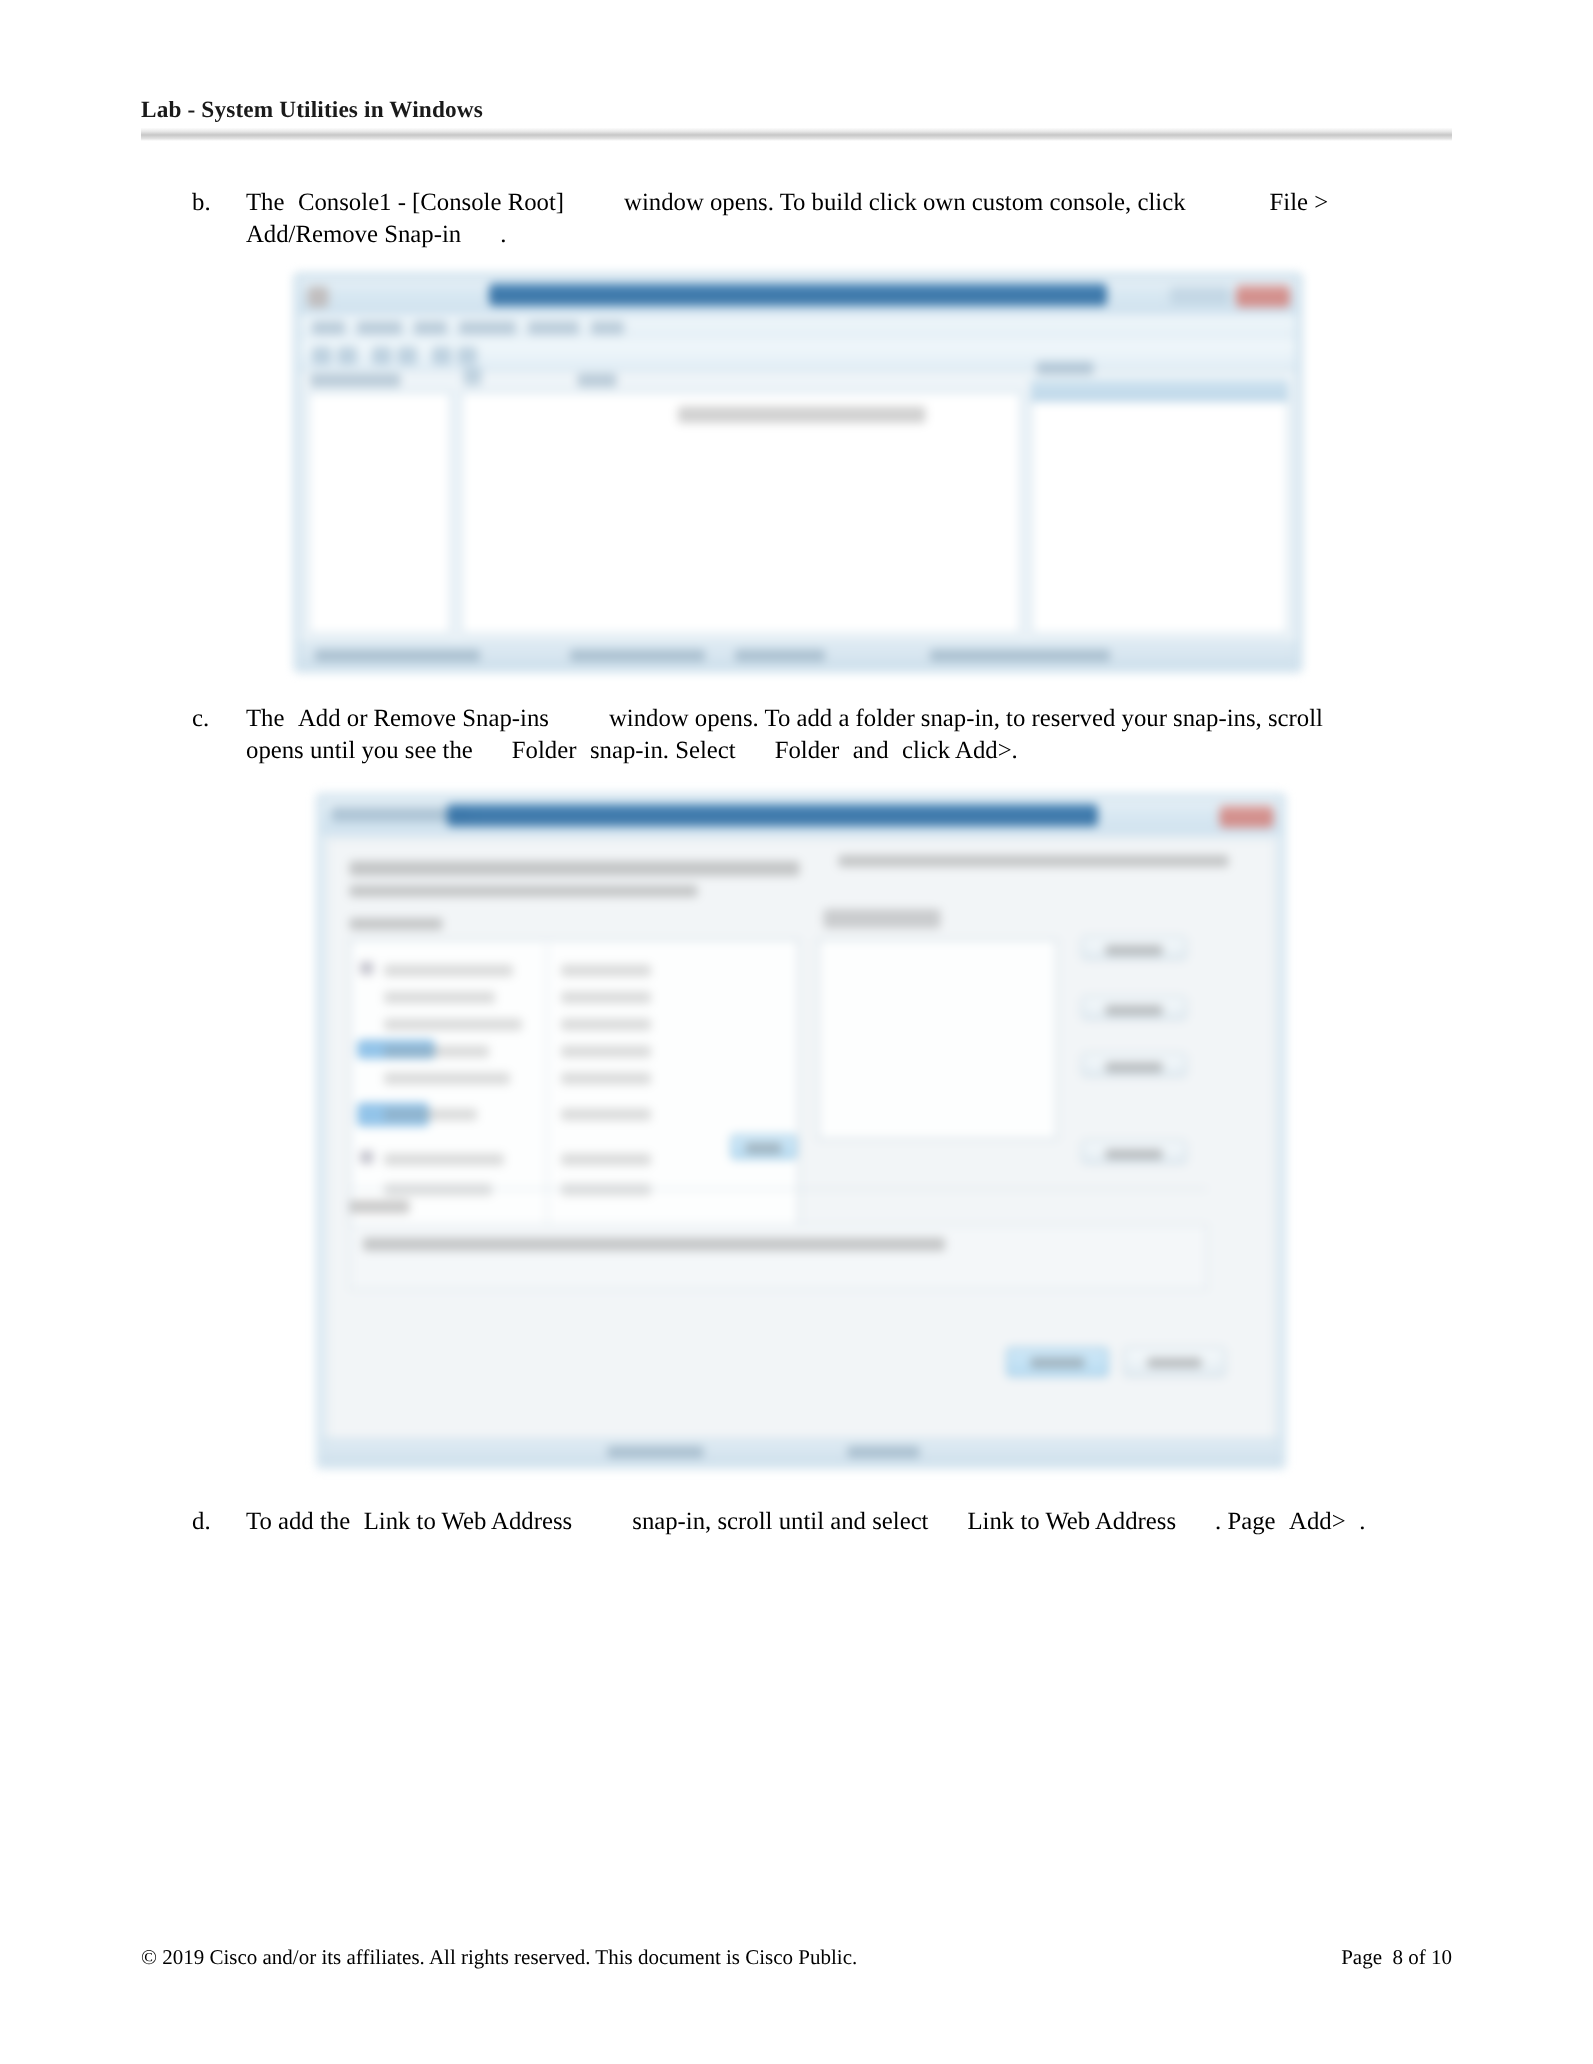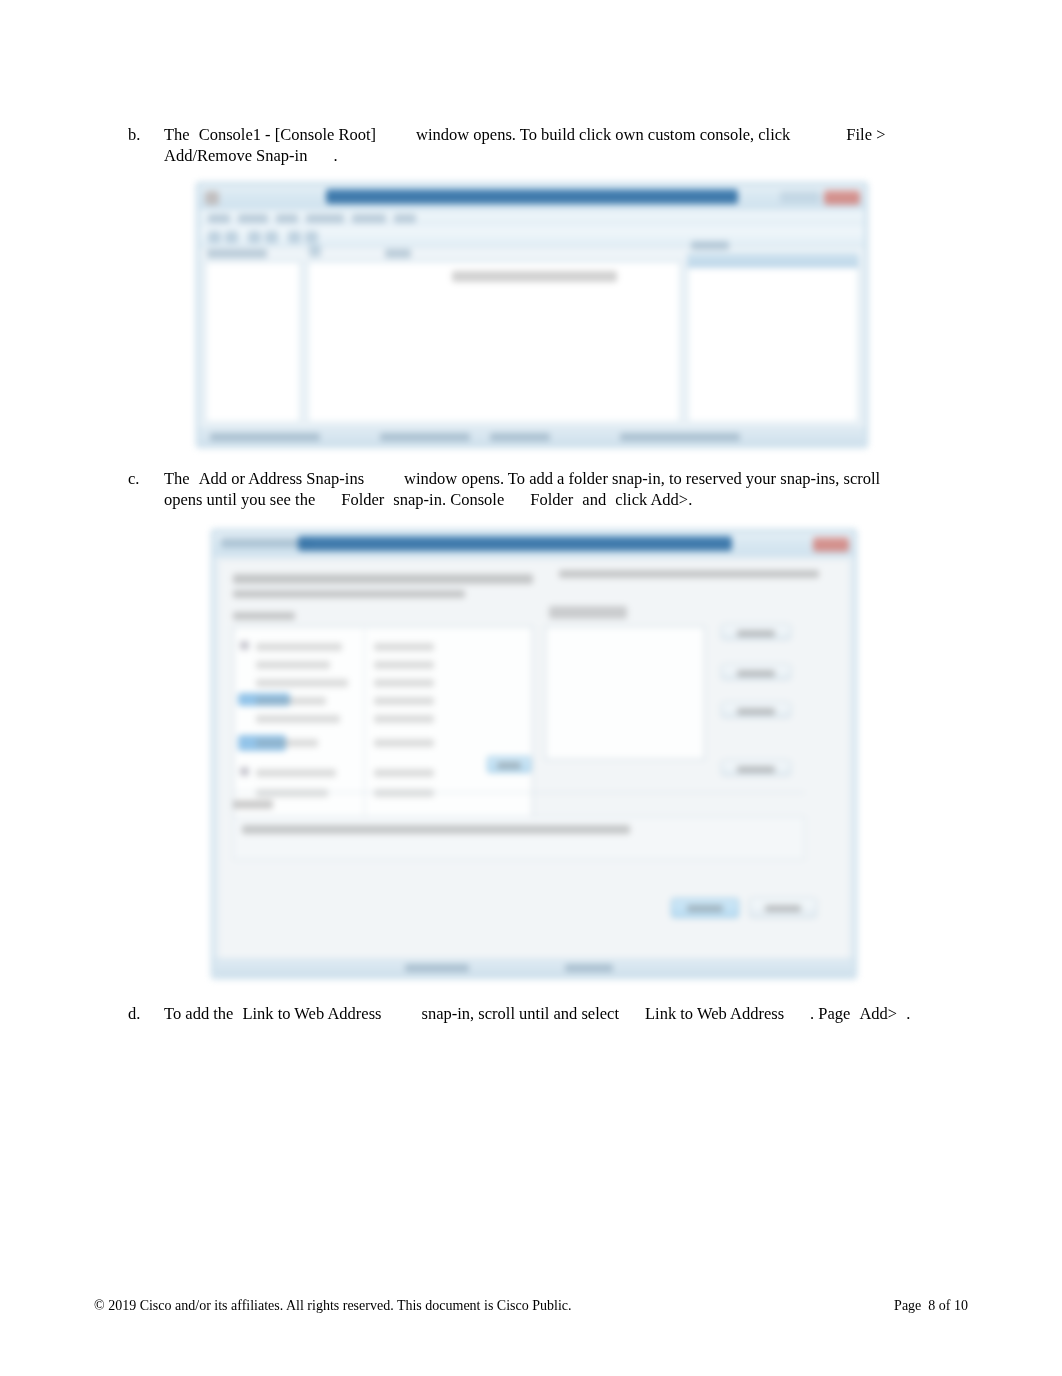--- a/index.html
+++ b/index.html
@@ -348,20 +348,24 @@
     top: 0;
     white-space: nowrap;
   }
   .footer-gap { display: inline-block; width: 7px; }
 </style>
 </head>
 <body>
 
 <div class="page">
 
+  <div class="doc-header">
+    <div class="doc-header-title">Lab - System Utilities in Windows</div>
+    <div class="doc-header-rule"></div>
+  </div>
 
   <div class="step step-b">
     <span class="step-marker">b.</span>
     <span class="step-body">
       <span>The</span><span class="gapsm"></span><span>Console1 - [Console Root]</span><span class="gaplg"></span><span>window opens. To build click own custom console, click</span><span class="gapxl"></span><span>File &gt;</span><br>
       <span>Add/Remove Snap-in</span><span class="gapmd"></span><span>.</span>
     </span>
   </div>
 
   <div class="figure figure-1">
@@ -410,22 +414,22 @@
         <div class="status-chip" style="left:180px; width:90px;"></div>
         <div class="status-chip" style="left:290px; width:60px;"></div>
         <div class="status-chip" style="left:420px; width:120px;"></div>
       </div>
     </div>
   </div>
 
   <div class="step step-c">
     <span class="step-marker">c.</span>
     <span class="step-body">
-      <span>The</span><span class="gapsm"></span><span>Add or Address Snap-ins</span><span class="gaplg"></span><span>window opens. To add a folder snap-in, to reserved your snap-ins, scroll</span><br>
-      <span>opens until you see the</span><span class="gapmd"></span><span>Folder</span><span class="gapsm"></span><span>snap-in. Console</span><span class="gapmd"></span><span>Folder</span><span class="gapsm"></span><span>and</span><span class="gapsm"></span><span>click Add&gt;</span><span>.</span>
+      <span>The</span><span class="gapsm"></span><span>Add or Remove Snap-ins</span><span class="gaplg"></span><span>window opens. To add a folder snap-in, to reserved your snap-ins, scroll</span><br>
+      <span>opens until you see the</span><span class="gapmd"></span><span>Folder</span><span class="gapsm"></span><span>snap-in. Select</span><span class="gapmd"></span><span>Folder</span><span class="gapsm"></span><span>and</span><span class="gapsm"></span><span>click Add&gt;</span><span>.</span>
     </span>
   </div>
 
   <div class="figure figure-2">
     <div class="win">
       <div class="win-frame-glow"></div>
 
       <div class="titlebar">
         <div class="pane-label" style="left:6px; top:5px; width:92px; height:10px;"></div>
         <div class="titlebar-band dlg"></div>

